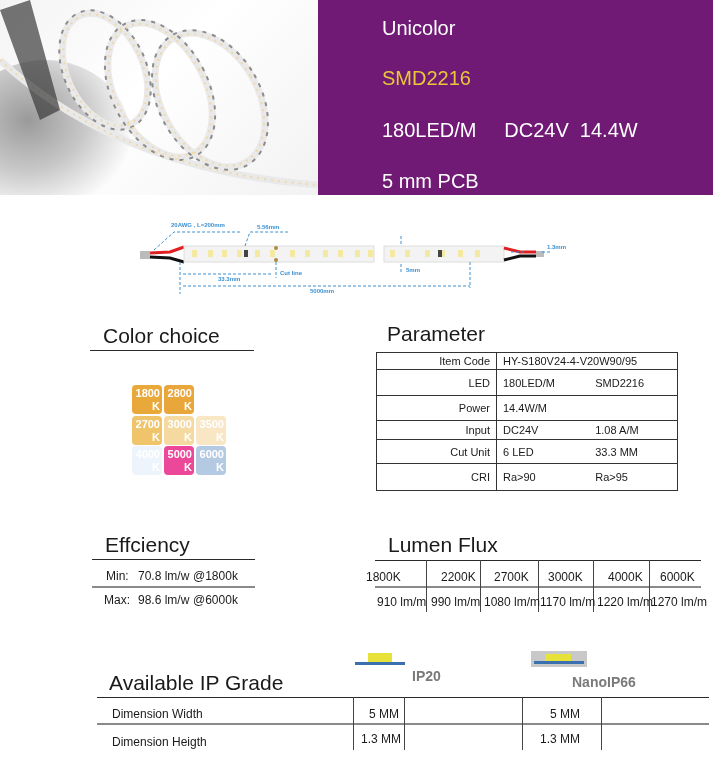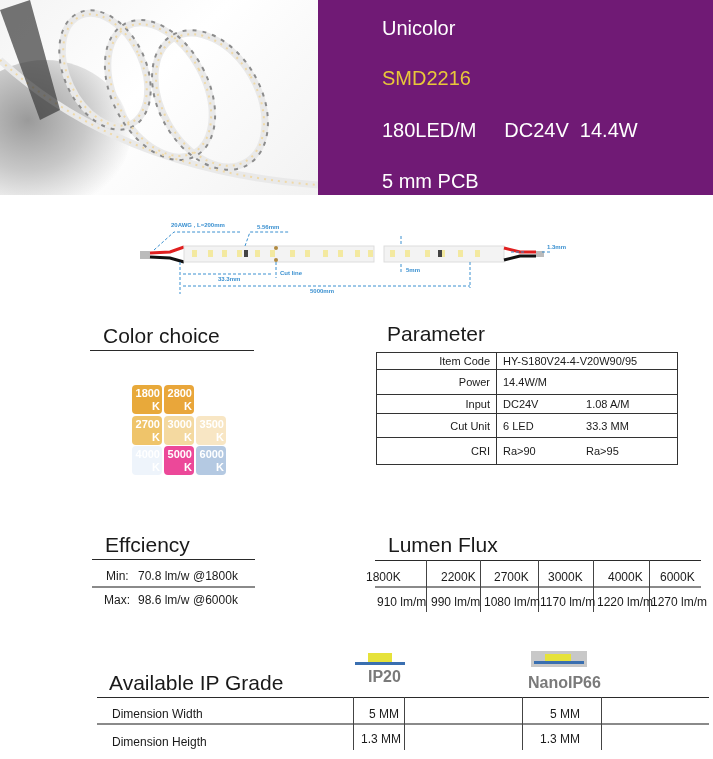--- a/index.html
+++ b/index.html
@@ -22,21 +22,21 @@
   .swatch{position:absolute;width:30px;height:29px;border-radius:4px;color:#fff;font-size:11px;font-weight:bold;line-height:13px;box-sizing:border-box;padding:2px 2px 0 0;text-align:right;}
   .swatch span{display:block;}
   
   table.param{position:absolute;left:376px;top:352px;width:302px;border-collapse:collapse;font-size:11px;}
   table.param td{border:1px solid #333;padding:0 6px;}
   table.param td.k{width:69px;text-align:right;padding-left:44px;}
   table.param td.v{border-right:none;}
   table.param td.v2{border-left:none;text-align:left;}
   .t10{position:absolute;font-size:12px;white-space:nowrap;color:#1a1a1a;}
   .vline{position:absolute;width:0;border-left:1.5px solid #444;}
-  .ip-label{position:absolute;font-size:16px;font-weight:bold;color:#7a7a7a;white-space:nowrap;}
+  .ip-label{position:absolute;font-size:14px;font-weight:bold;color:#7a7a7a;white-space:nowrap;margin-left:44px;}
 </style>
 </head>
 <body>
 
 <div class="abs hero-photo">
   <div class="shadow"></div>
   <svg width="318" height="195" style="position:absolute;left:0;top:0">
     <g fill="none" stroke="#e9e9e9" stroke-width="7">
       <ellipse cx="105" cy="70" rx="38" ry="60" transform="rotate(-25 105 70)"></ellipse>
       <ellipse cx="160" cy="90" rx="45" ry="72" transform="rotate(-28 160 90)"></ellipse>
@@ -161,20 +161,25 @@
     <span>K</span>
   </div>
 
 <div class="sec-title" style="left:387px;top:322px">Parameter</div>
 <table class="param">
   <tbody>
       <tr style="height:17px">
     <td class="k">Item Code</td>
     <td colspan="2">HY-S180V24-4-V20W90/95</td>
   </tr>
+  <tr style="height:26px">
+    <td class="k">LED</td>
+    <td class="v">180LED/M</td>
+    <td class="v2">SMD2216</td>
+  </tr>
   <tr style="height:25px">
     <td class="k">Power</td>
     <td colspan="2">14.4W/M</td>
   </tr>
   <tr style="height:19px">
     <td class="k">Input</td>
     <td class="v">DC24V</td>
     <td class="v2">1.08 A/M</td>
   </tr>
   <tr style="height:24px">

